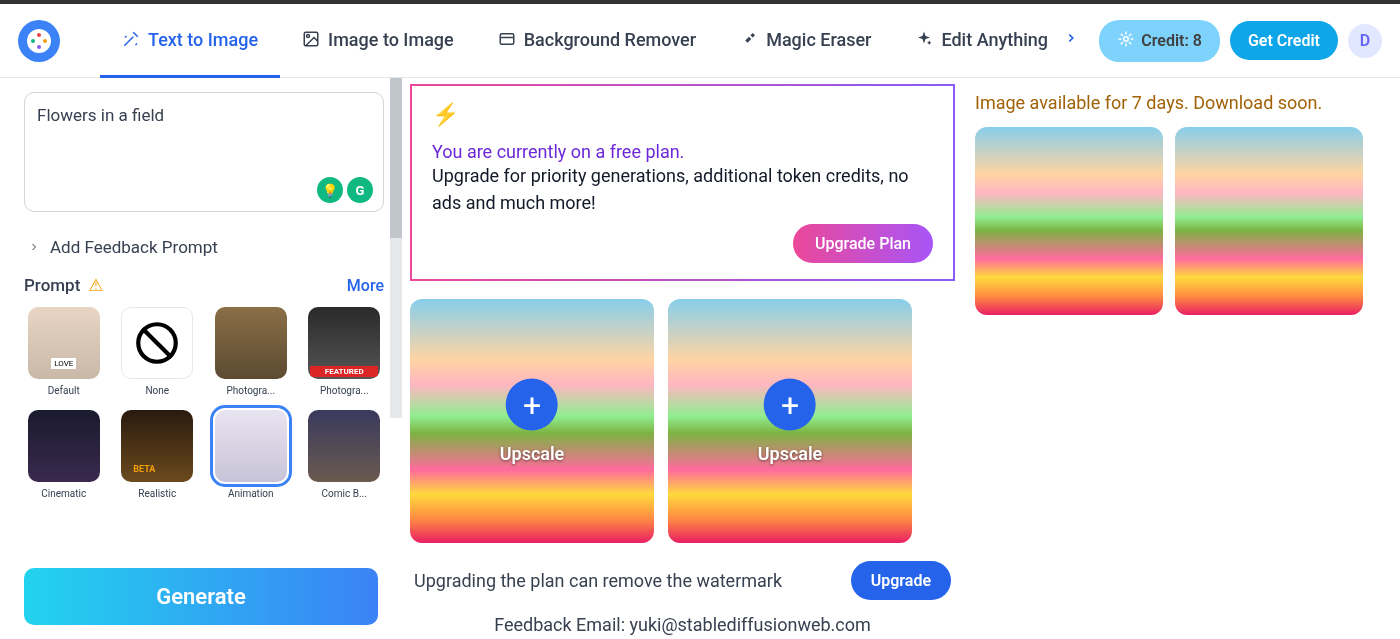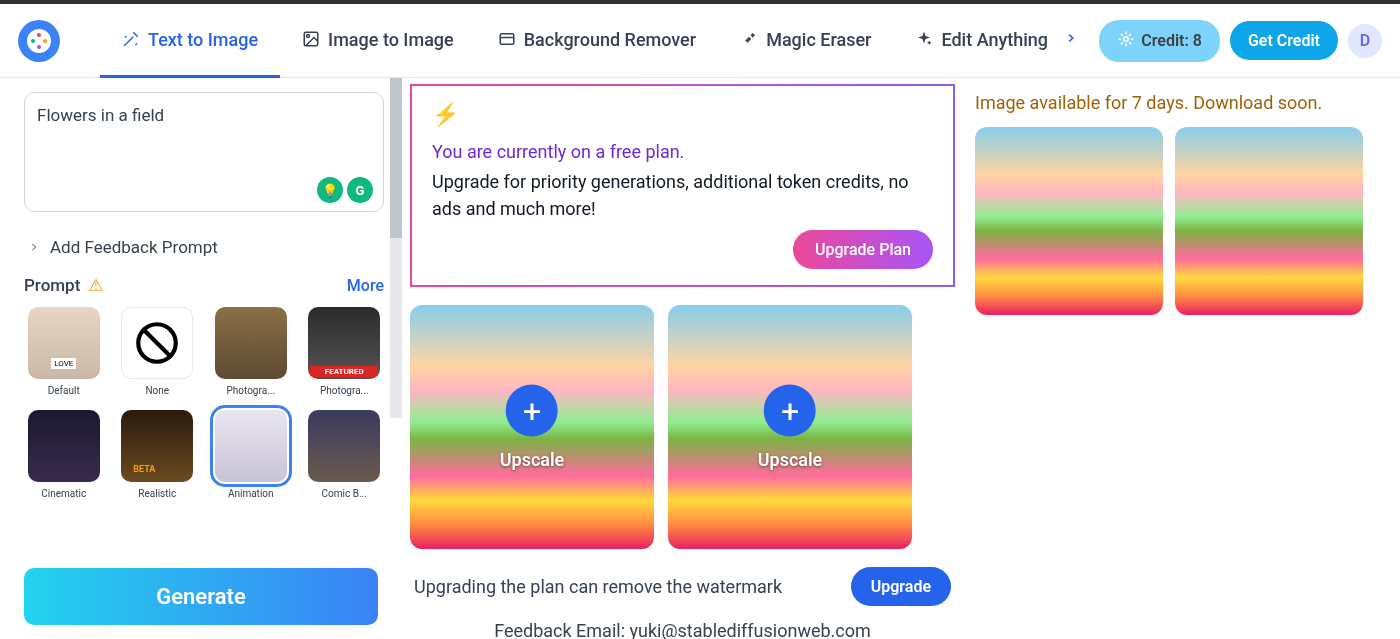--- a/index.html
+++ b/index.html
@@ -51,21 +51,21 @@
 .thumb-realistic::after{content:'BETA'; position:absolute; bottom:8px; left:12px; color:#f59e0b; font-size:9px; font-weight:bold;}
 .thumb-anim { background: linear-gradient(#e8e4f0,#c8c4d8); }
 .thumb-comic { background: linear-gradient(#3a3a5e,#6a5a4e); }
 .generate-wrap { position: absolute; bottom: 14px; left: 24px; right: 24px; }
 .generate-btn { width: 100%; padding: 16px; background: linear-gradient(90deg,#22d3ee,#3b82f6); color: #fff; border: none; border-radius: 10px; font-size: 22px; font-weight: 600; cursor: pointer; }
 .content { flex: 1; display: flex; padding: 0; overflow: hidden; }
 .center { width: 565px; padding: 0 12px 0 8px; }
 .upgrade-box { border: 2px solid; border-image: linear-gradient(90deg,#ec4899,#8b5cf6) 1; padding: 16px 20px 16px 20px; margin-top: 6px; position: relative; }
 .bolt { color: #f97316; font-size: 22px; }
 .upgrade-text1 { color: #6d28d9; font-size: 18px; margin-top: 14px; }
-.upgrade-text2 { color: #111827; font-size: 18px; margin-top: 6px; line-height: 1.5; }
+.upgrade-text2 { color: #111827; font-size: 18px; line-height: 1.5; }
 .upgrade-plan-btn { background: linear-gradient(90deg,#ec4899,#a855f7); color:#fff; border:none; padding: 10px 22px; border-radius: 22px; font-size: 16px; font-weight: 500; cursor:pointer; float: right; margin-top: 8px; }
 .upgrade-box::after { content:''; display:block; clear:both; }
 .gen-images { display: flex; gap: 14px; margin-top: 18px; }
 .gen-img { width: 244px; height: 244px; border-radius: 12px; position: relative; overflow: hidden; cursor: pointer; }
 .flower-bg { background: linear-gradient(180deg, #87ceeb 0%, #ffd4a3 25%, #ffb6c1 35%, #90ee90 48%, #7cb342 55%, #ff6b9d 70%, #ffd93d 80%, #ff8c42 90%, #e91e63 100%); }
 .upscale-overlay { position: absolute; top: 50%; left: 50%; transform: translate(-50%,-50%); text-align: center; }
 .plus-btn { width: 52px; height: 52px; border-radius: 50%; background: #2563eb; color:#fff; display:flex; align-items:center; justify-content:center; font-size: 32px; margin: 0 auto 12px; }
 .upscale-label { color: #fff; font-size: 18px; font-weight: 600; text-shadow: 0 1px 3px rgba(0,0,0,0.5); }
 .watermark-line { display:flex; align-items:center; justify-content: space-between; margin-top: 18px; padding: 0 4px; }
 .watermark-text { color: #374151; font-size: 18px; }

